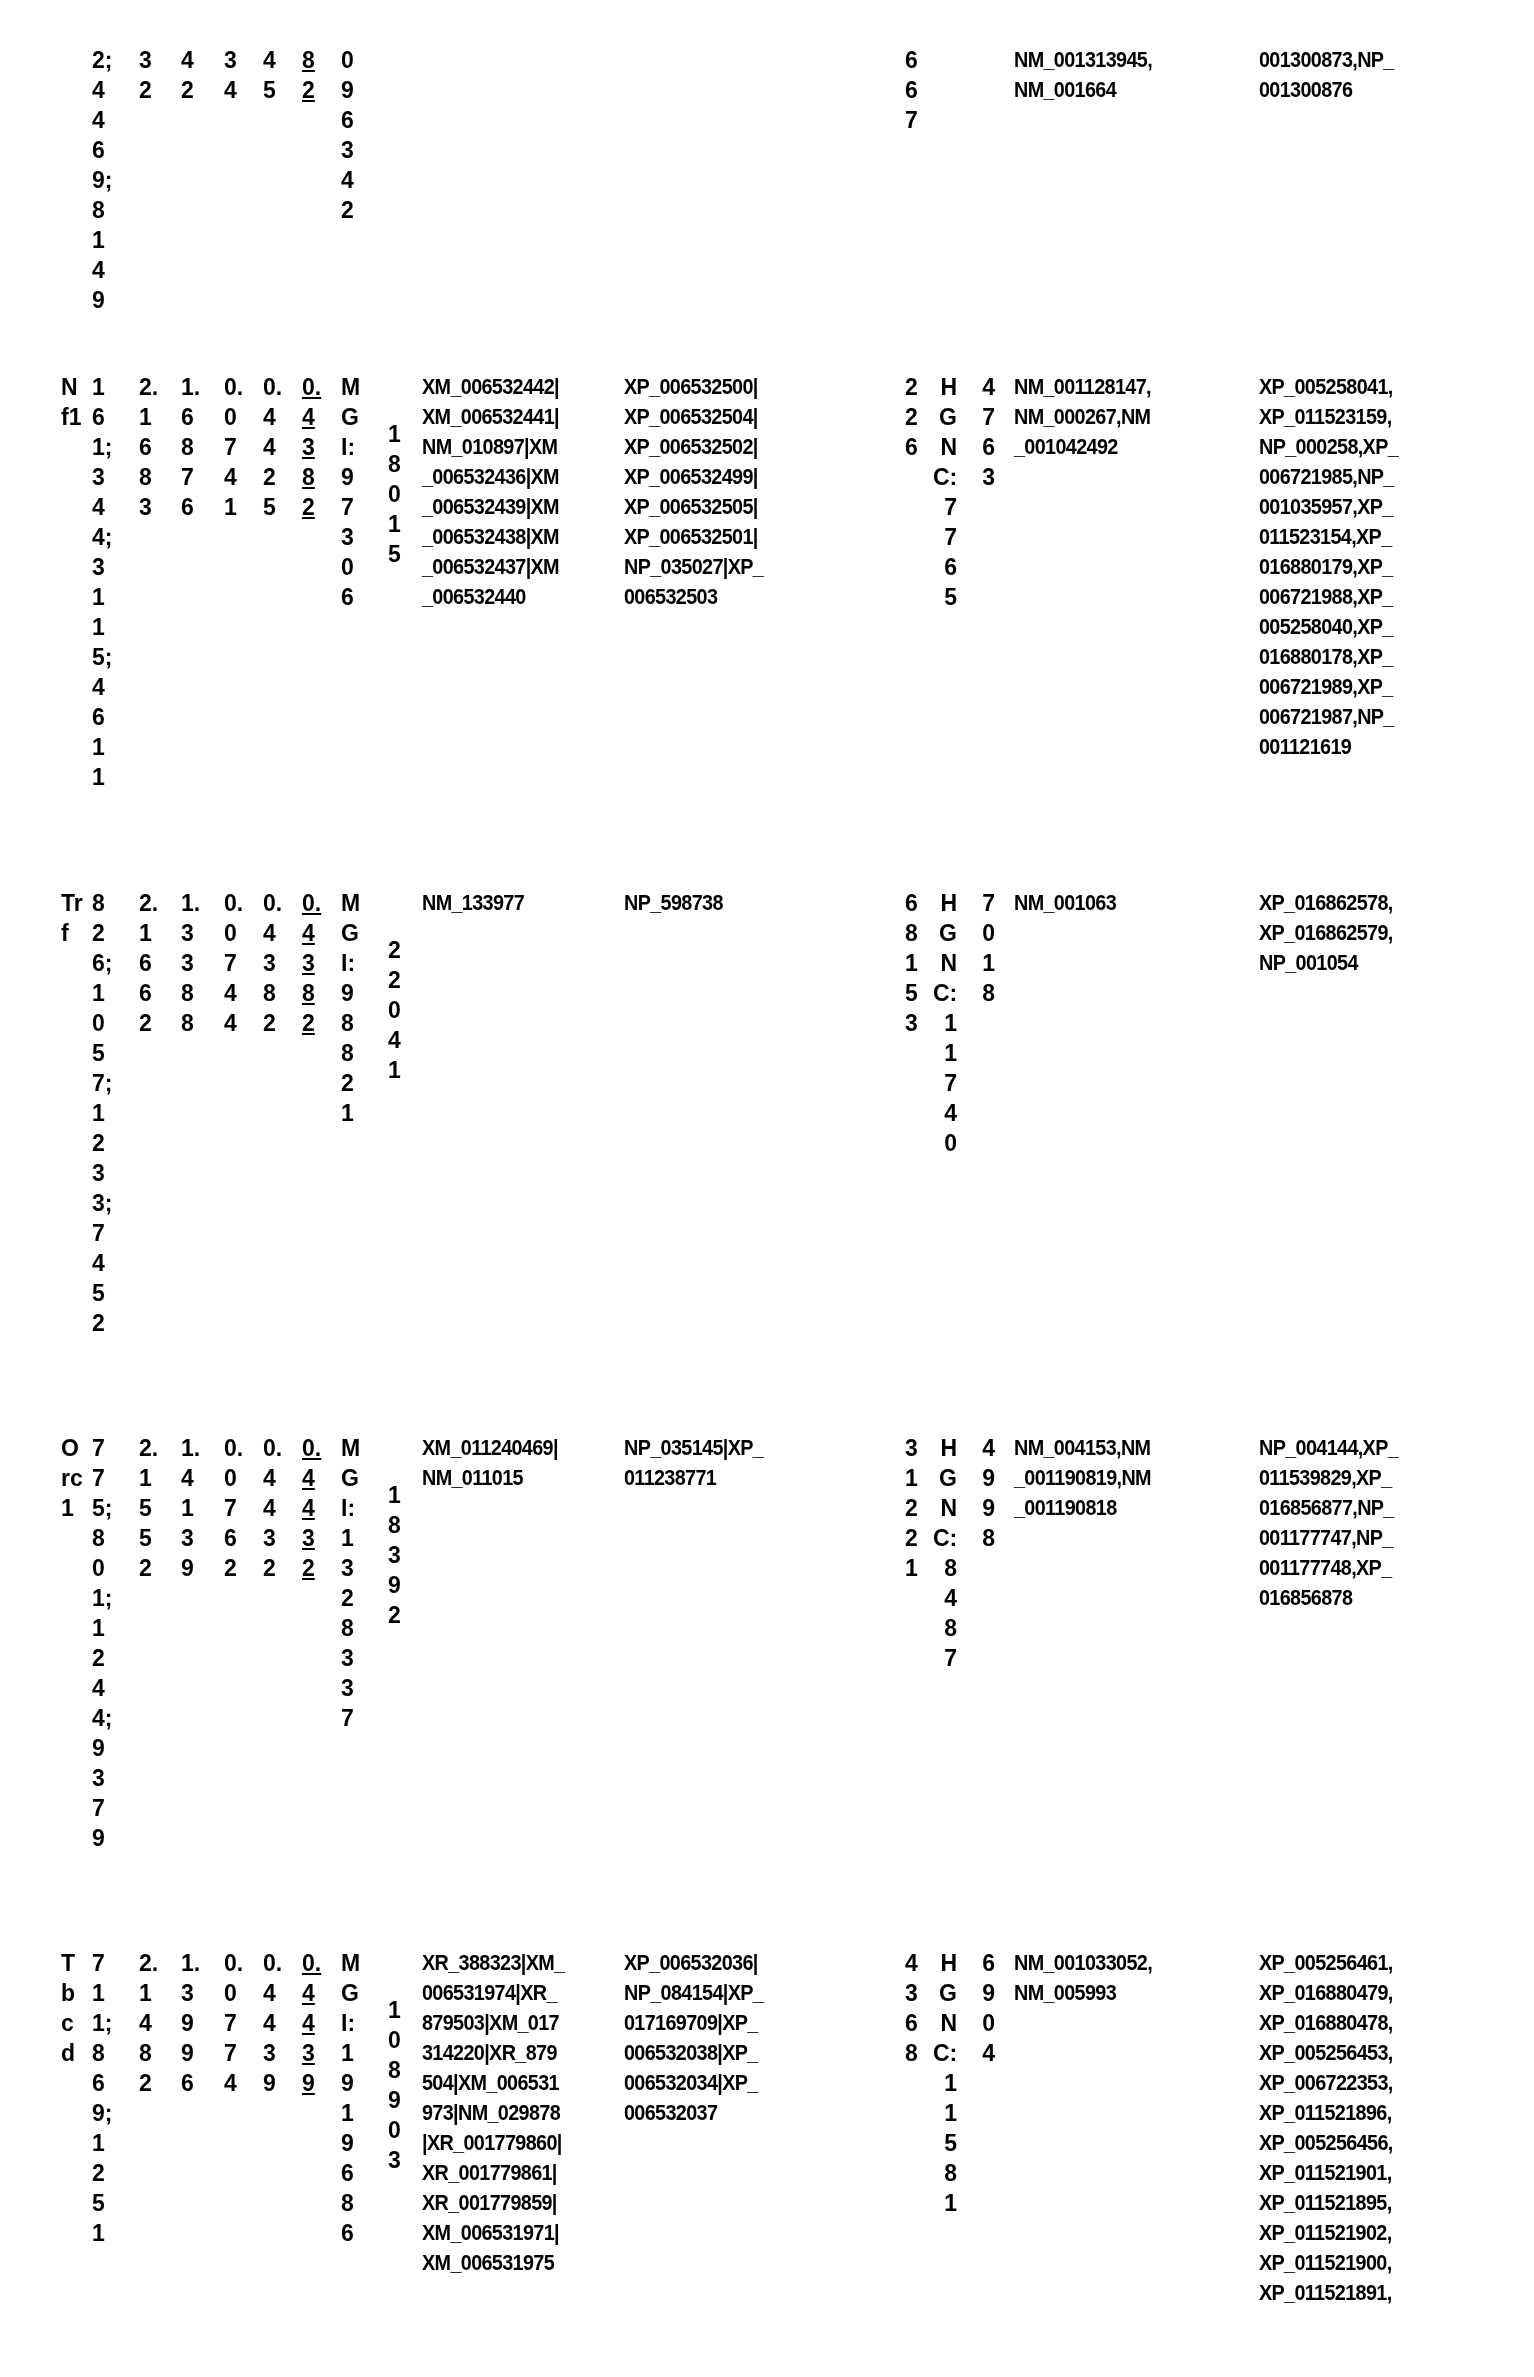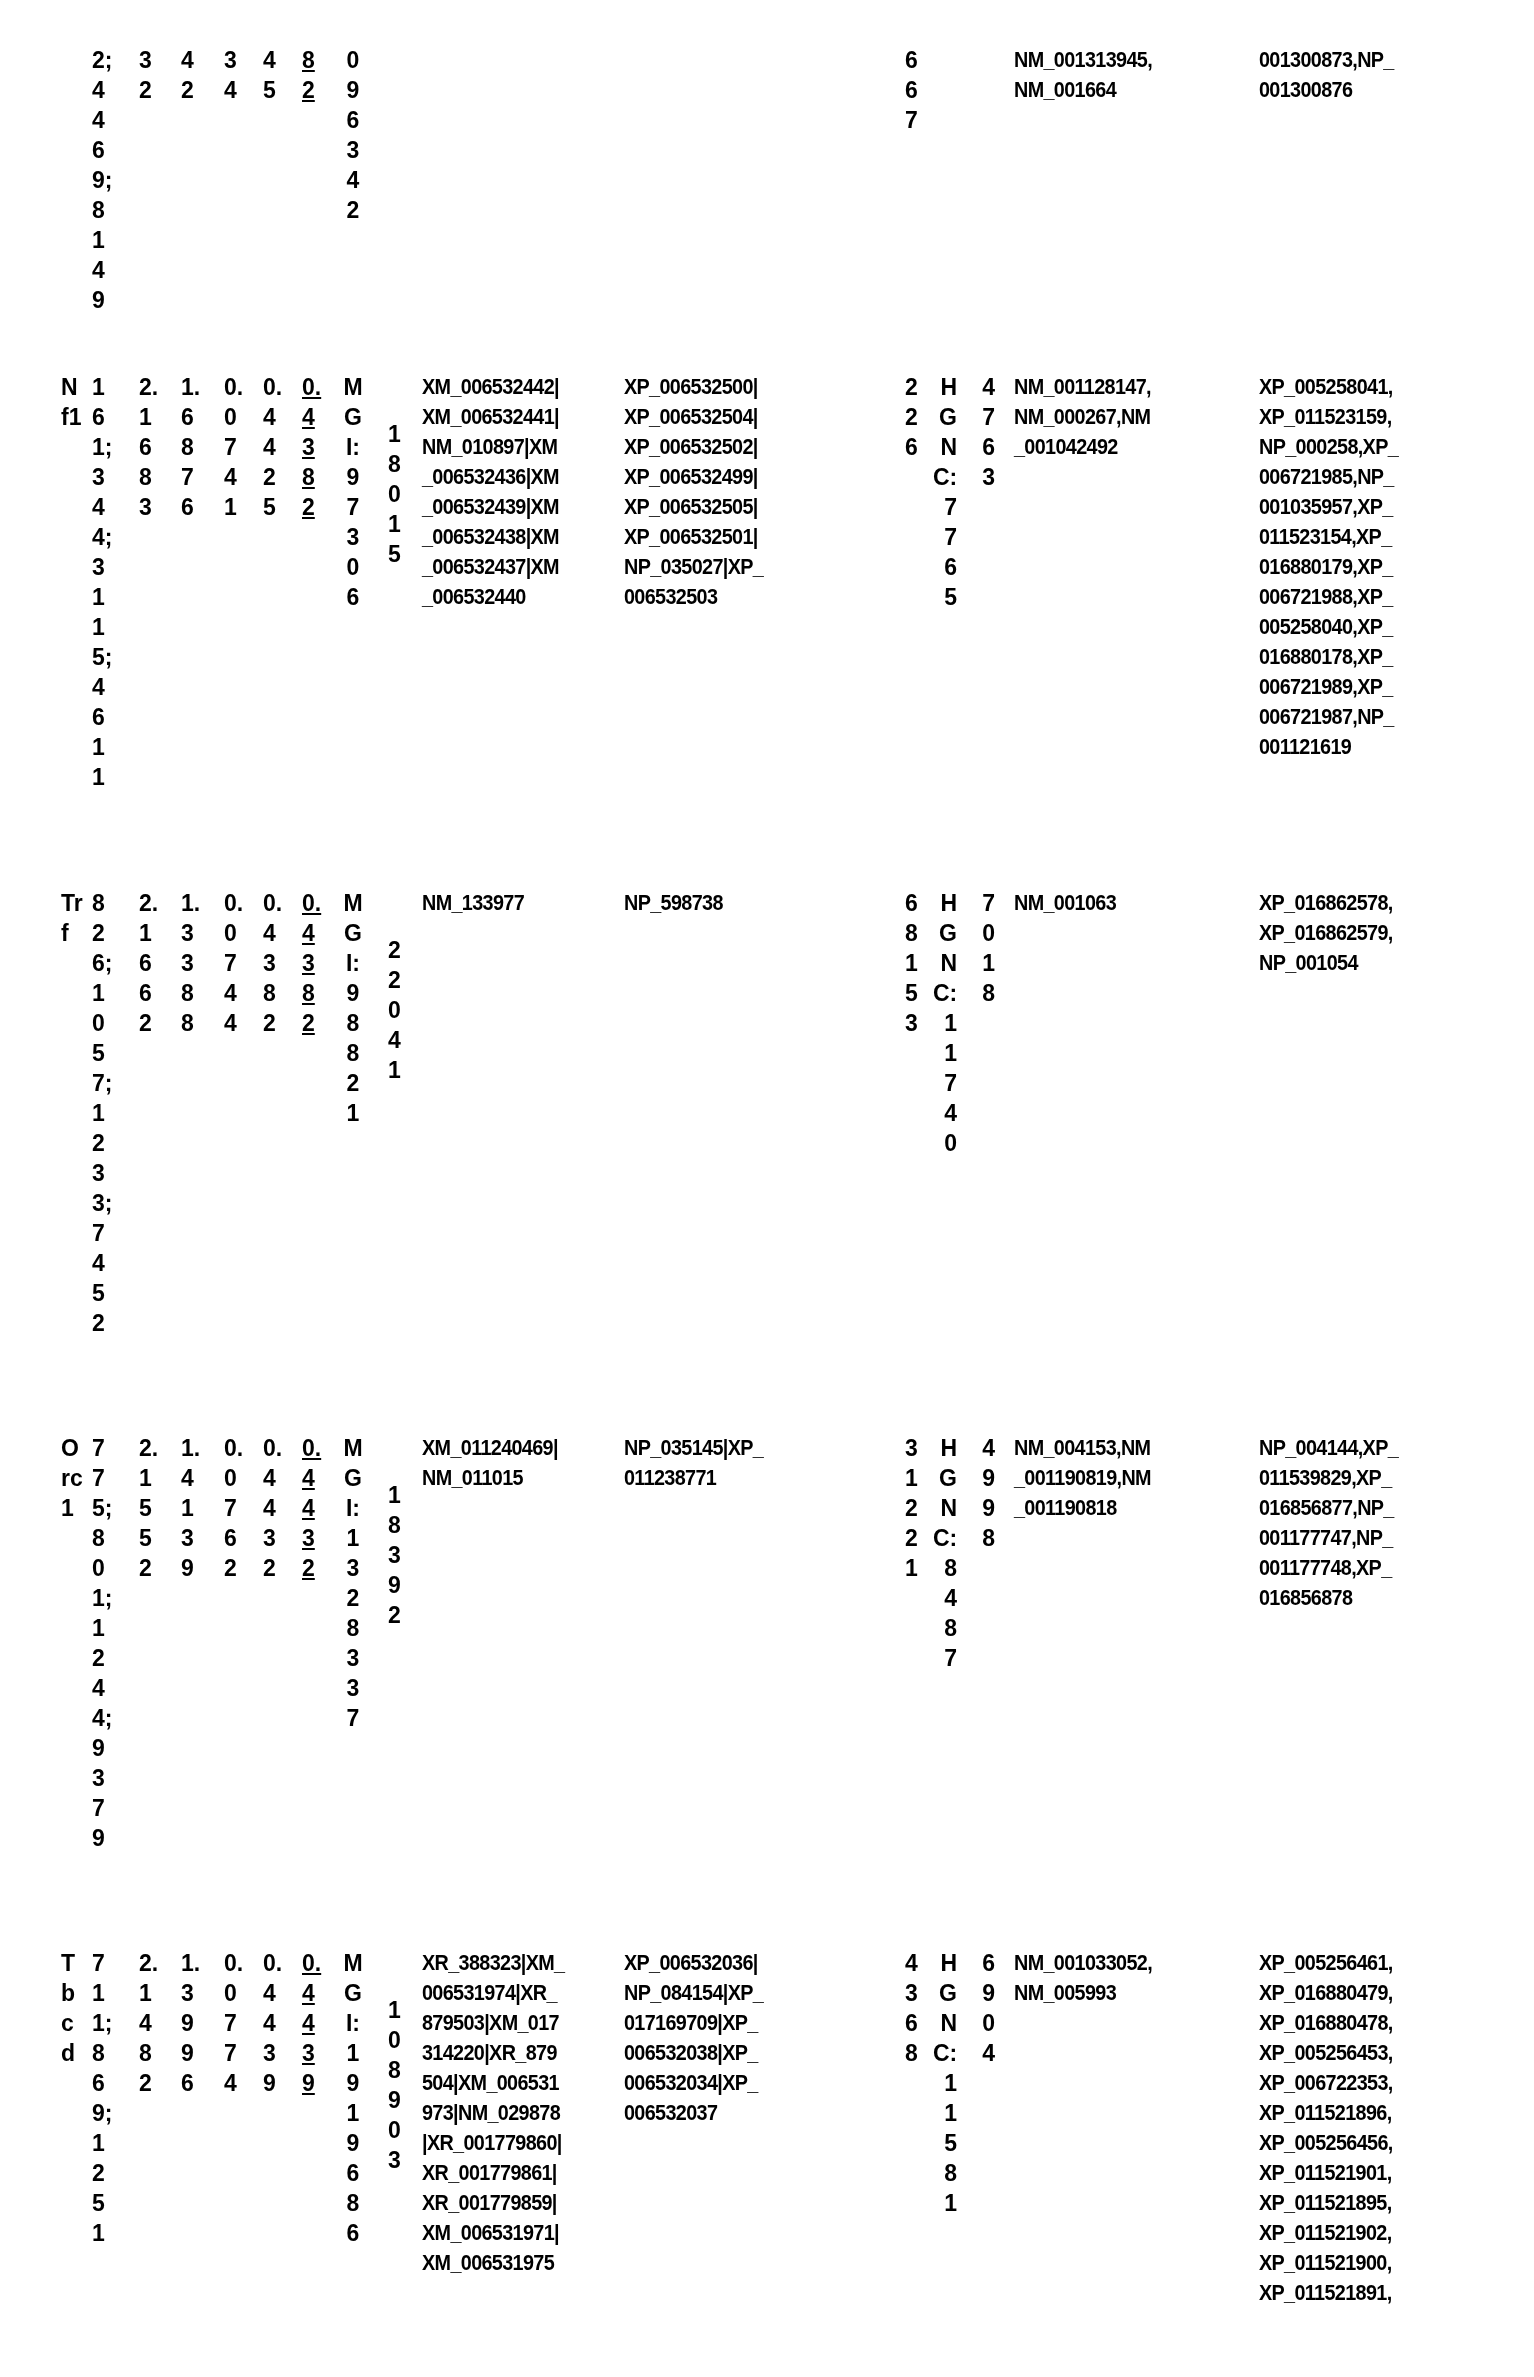--- a/index.html
+++ b/index.html
@@ -21,21 +21,21 @@
     letter-spacing: -0.7px; word-break: break-all; white-space: pre-wrap;
     transform: scaleX(0.93); transform-origin: left top;
   }
   .c-name  { left: 49px; margin-left: 12px; }
   .c-loc   { left: 92px; }
   .c-v1    { left: 139px; }
   .c-v2    { left: 181px; }
   .c-v3    { left: 224px; }
   .c-v4    { left: 263px; }
   .c-v5    { left: 302px; text-decoration: underline; }
-  .c-mgi   { left: 341px; text-align: center; }
+  .c-mgi   { left: 341px; }
   .c-mgiid { left: 388px; margin-top: 47px; }
   .c-mrna  { left: 422px; width: 182px; }
   .c-prot  { left: 624px; width: 190px; }
   .c-hnum  { left: 892px; margin-left: 13px; }
   .c-hgnc  { left: 933px; text-align: right; }
   .c-hid   { left: 971px; text-align: right; }
   .c-hmrna { left: 1014px; width: 198px; }
   .c-hprot { left: 1259px; width: 205px; }
 </style>
 </head>

